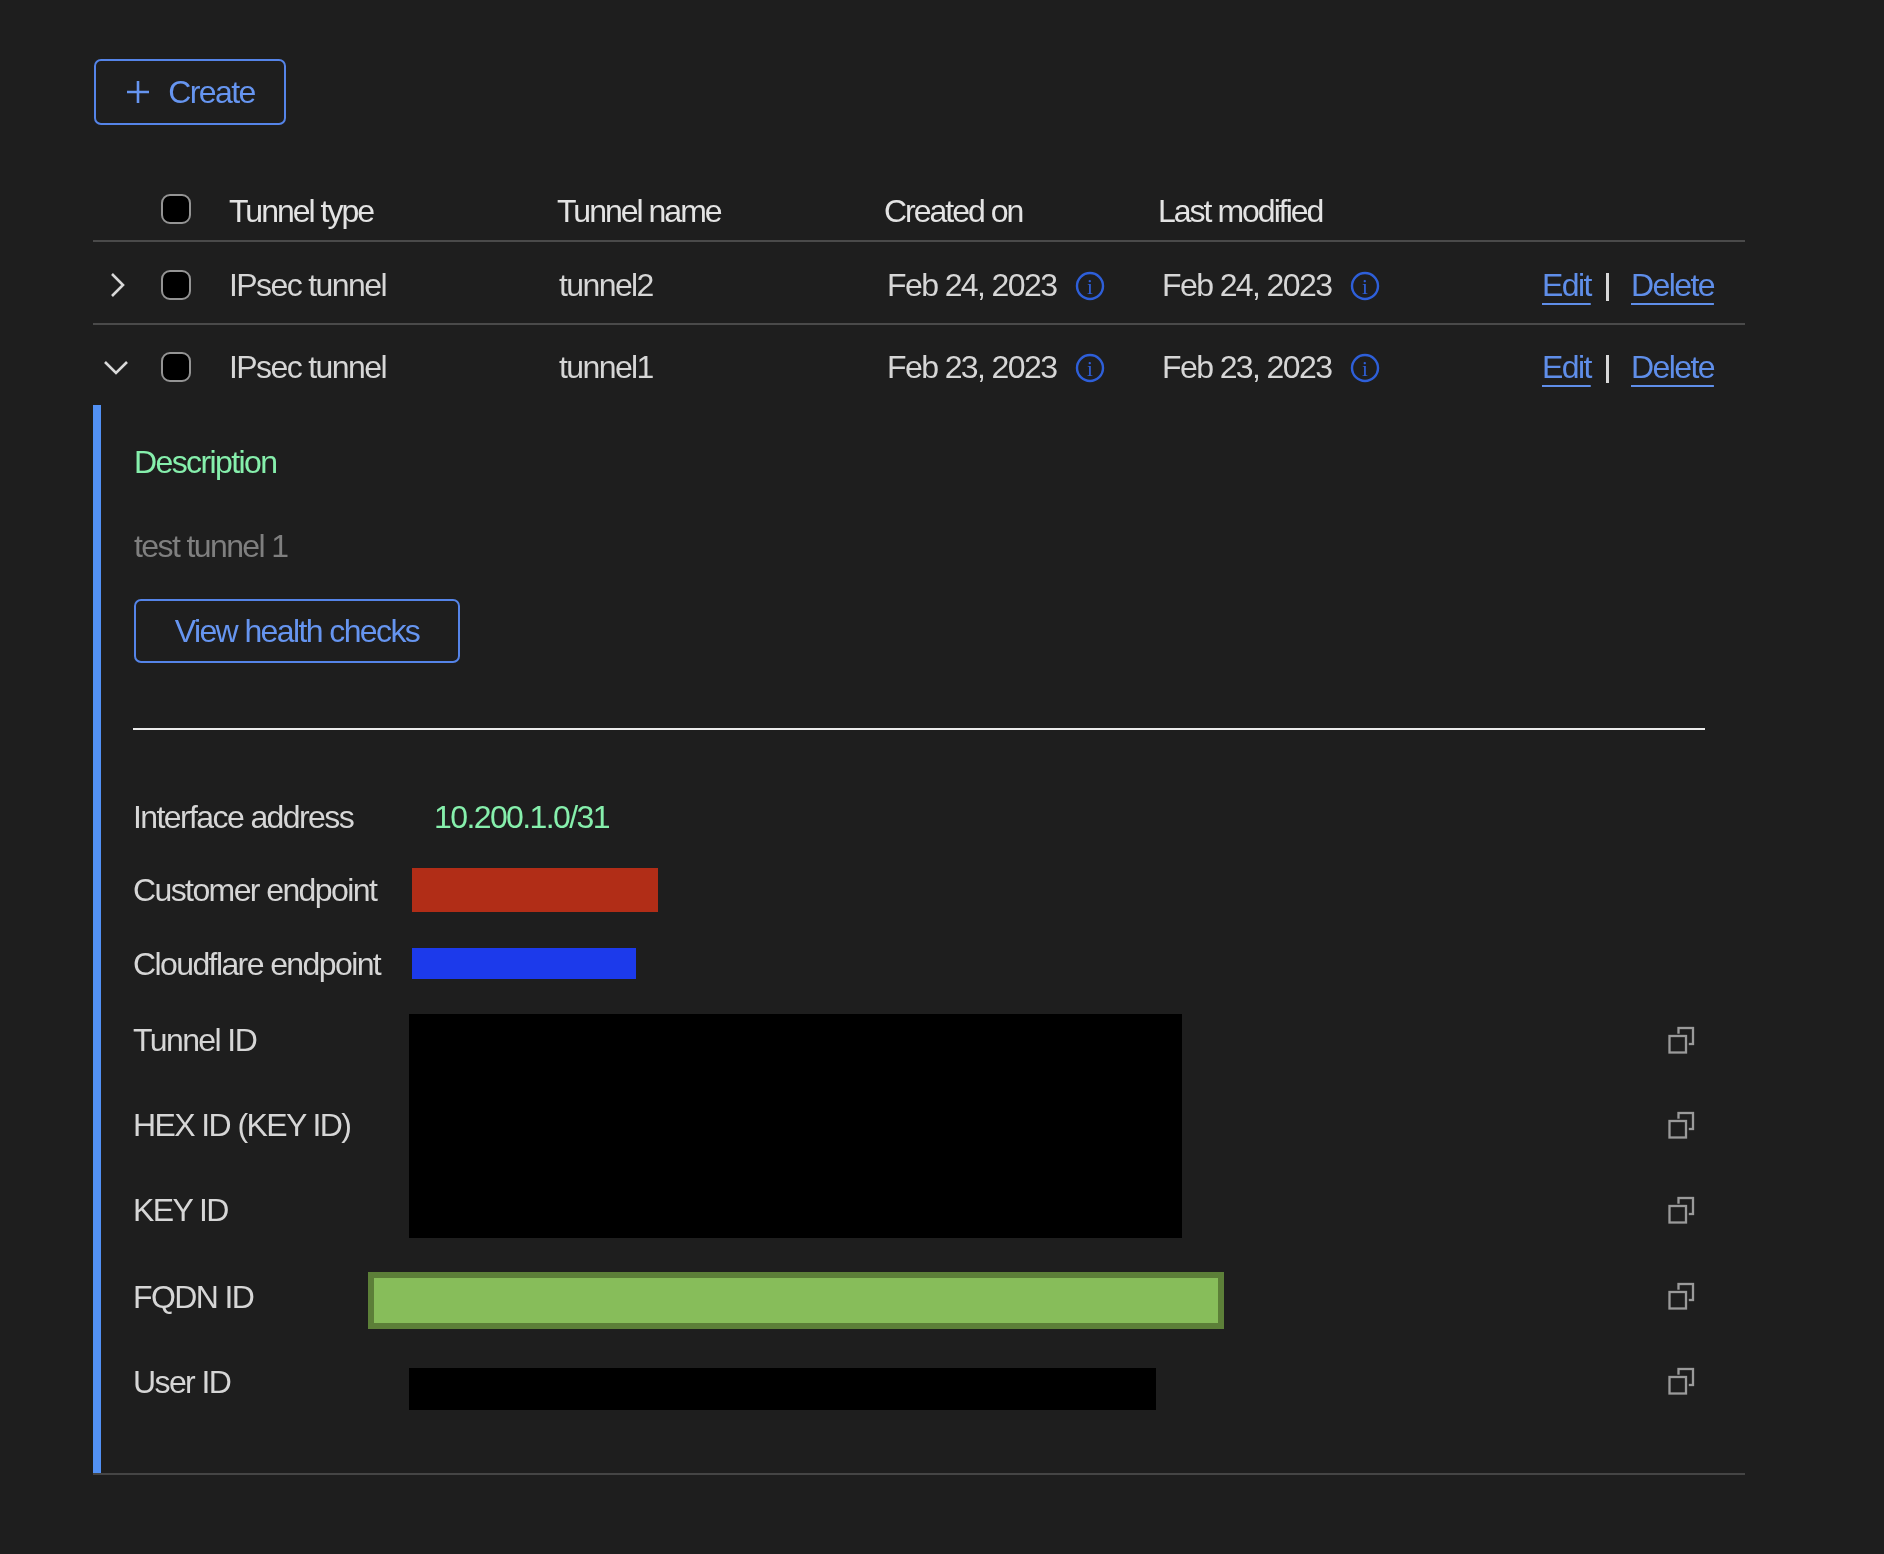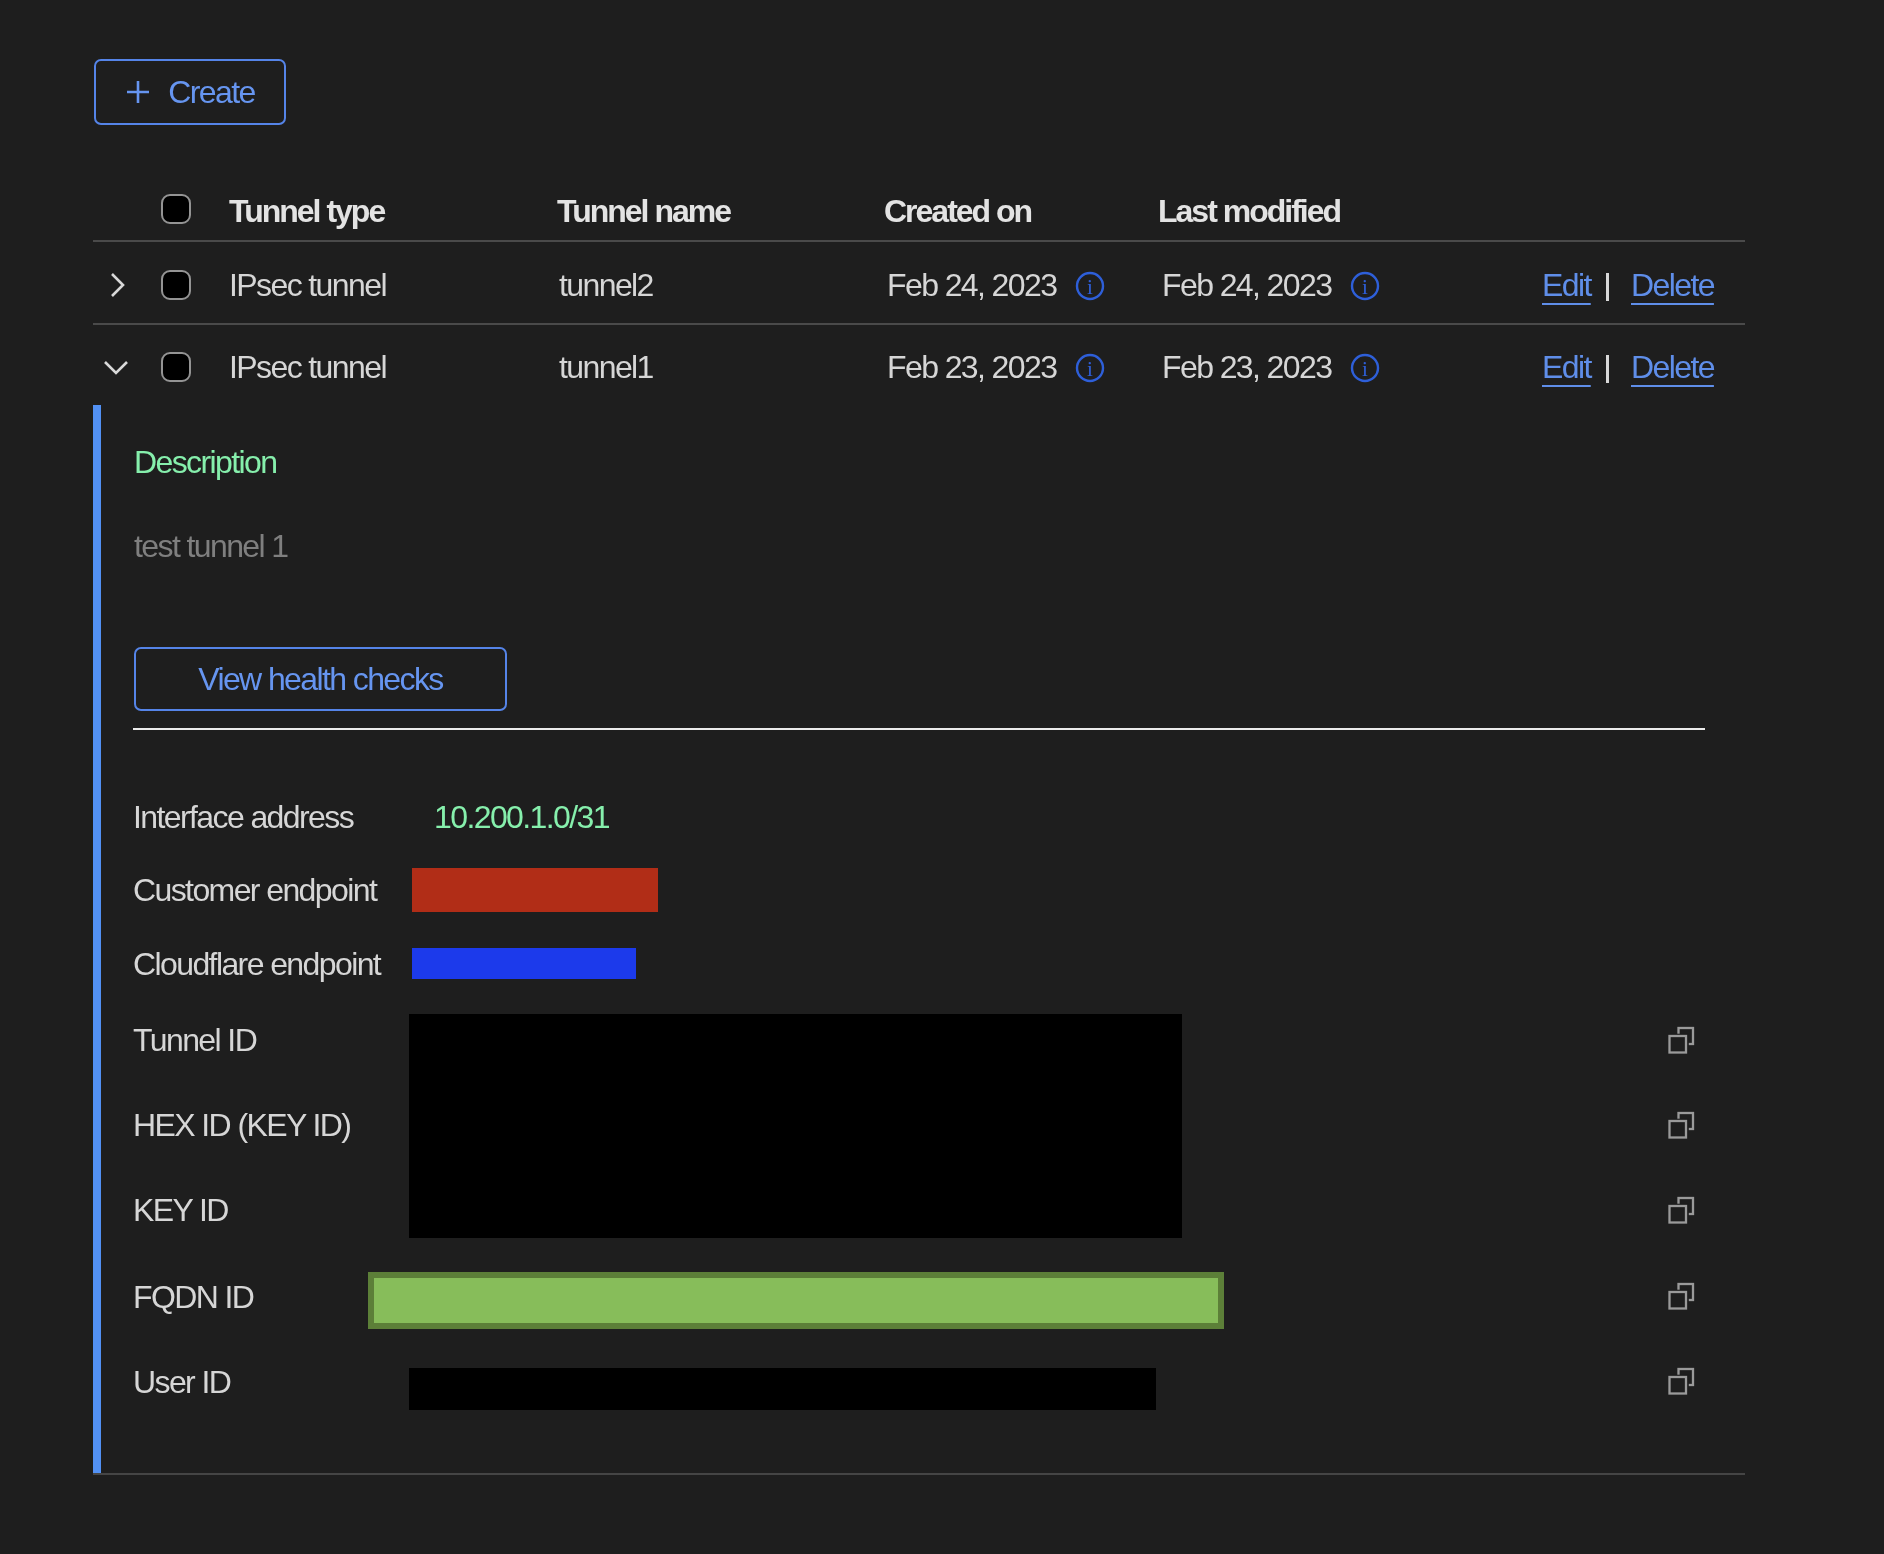--- a/index.html
+++ b/index.html
@@ -1,19 +1,19 @@
 <!DOCTYPE html>
 <html><head>
 <meta charset="utf-8">
 <style>
   html,body{margin:0;padding:0;}
   body{width:1884px;height:1554px;background:#1e1e1e;font-family:"Liberation Sans",sans-serif;position:relative;overflow:hidden;}
   .abs{position:absolute;}
   .txt{font-size:32px;color:#d6d6d6;line-height:32px;white-space:nowrap;letter-spacing:-1.6px;}
-  .bold{font-weight:bold;color:#e3e3e3;letter-spacing:-2px;}
+  .bold{font-weight:normal;color:#e3e3e3;letter-spacing:-2px;}
   .link{color:#5f8ee9;text-decoration:underline;text-underline-offset:7px;text-decoration-thickness:2px;}
   .hline{background:#4a4a4a;height:2px;}
   .chk{width:30px;height:30px;border:2px solid #949494;border-radius:9px;background:#000;box-sizing:border-box;}
   .btn{box-sizing:border-box;border:2px solid #5584e8;border-radius:7px;color:#6695f0;font-size:32px;letter-spacing:-1.6px;display:flex;align-items:center;justify-content:center;}
 </style>
 </head>
 <body>
 
 <div class="abs btn" style="left:94px;top:59px;width:192px;height:66px;">
   <svg width="26" height="26" viewBox="0 0 26 26" style="margin-right:17px;">
@@ -67,21 +67,21 @@
     <text x="15" y="23" font-family="Liberation Serif,serif" font-size="21" fill="#2e5fd9" text-anchor="middle">i</text>
   </svg>
 <div class="abs txt link" style="left:1542px;top:351px;">Edit</div>
 <div class="abs" style="left:1606px;top:355px;width:3px;height:28px;background:#d8d8d8;"></div>
 <div class="abs txt link" style="left:1631px;top:351px;">Delete</div>
 
 <div class="abs" style="left:93px;top:405px;width:8px;height:1070px;background:#5291f4;"></div>
 
 <div class="abs txt" style="left:134px;top:446px;color:#86efac;">Description</div>
 <div class="abs txt" style="left:134px;top:530px;color:#7f7f7f;">test tunnel 1</div>
-<div class="abs btn" style="left:134px;top:599px;width:373px;height:64px;margin-top:48px;">View health checks</div>
+<div class="abs btn" style="left:134px;top:599px;width:326px;height:64px;">View health checks</div>
 
 <div class="abs" style="left:133px;top:728px;width:1572px;height:2px;background:#ebebeb;"></div>
 
 <div class="abs txt" style="left:133px;top:801px;">Interface address</div>
 <div class="abs txt" style="left:434px;top:801px;color:#86efac;">10.200.1.0/31</div>
 
 <div class="abs txt" style="left:133px;top:874px;">Customer endpoint</div>
 <div class="abs" style="left:412px;top:868px;width:246px;height:44px;background:#b12d17;"></div>
 
 <div class="abs txt" style="left:133px;top:948px;">Cloudflare endpoint</div>

